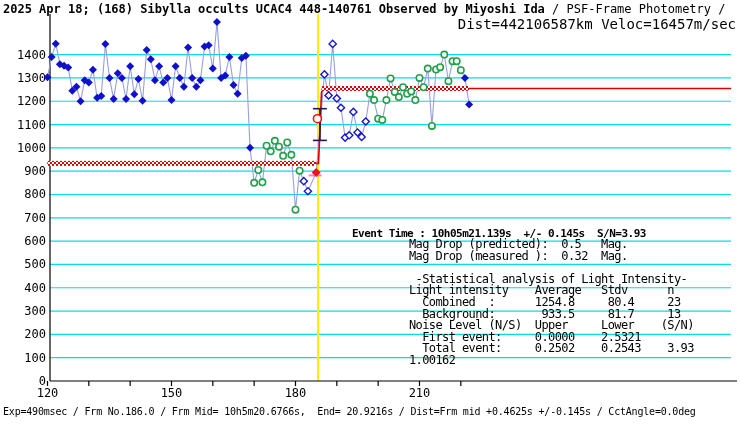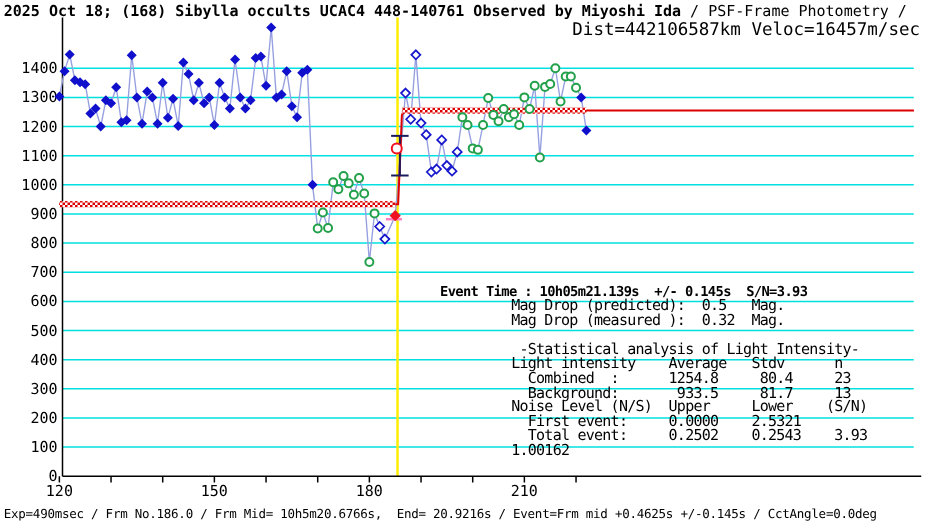--- a/index.html
+++ b/index.html
@@ -190,28 +190,28 @@
           <circle cx="444.2968" cy="54.60400000000004" r="3.2" fill="#fff" stroke="#22a04a" stroke-width="1.6"></circle>
           <circle cx="448.43010000000004" cy="81.18196" r="3.2" fill="#fff" stroke="#22a04a" stroke-width="1.6"></circle>
           <circle cx="452.5634" cy="61.13192000000004" r="3.2" fill="#fff" stroke="#22a04a" stroke-width="1.6"></circle>
           <circle cx="456.6967" cy="61.13192000000004" r="3.2" fill="#fff" stroke="#22a04a" stroke-width="1.6"></circle>
           <circle cx="460.83000000000004" cy="70.22438" r="3.2" fill="#fff" stroke="#22a04a" stroke-width="1.6"></circle>
           <path d="M 464.9633 73.918 L 468.9633 77.918 L 464.9633 81.918 L 460.9633 77.918 Z" fill="#1010cc"></path>
           <path d="M 469.0966 100.49596000000003 L 473.0966 104.49596000000003 L 469.0966 108.49596000000003 L 465.0966 104.49596000000003 Z" fill="#1010cc"></path>
         </g>
         <circle cx="317.40449000000007" cy="118.71750000000003" r="4" fill="#fff" stroke="#ee1020" stroke-width="1.6"></circle>
       </svg></div>
-  <div class="abs" id="title-line"><span class="b">2025 Oct 18; (168) Sibylla occults UCAC4 448-140761 Observed by Miyoshi Ida</span><span> / PSF-Frame Photometry /</span></div>
+  <div class="abs" id="title-line"><span class="b">2025 Apr 18; (168) Sibylla occults UCAC4 448-140761 Observed by Miyoshi Ida</span><span> / PSF-Frame Photometry /</span></div>
   <div class="abs" id="dist-line">Dist=442106587km Veloc=16457m/sec</div>
   <div class="abs" id="event-time-line">Event Time : 10h05m21.139s  +/- 0.145s  S/N=3.93</div>
   <pre class="abs" id="stats-pre">Mag Drop (predicted):  0.5   Mag.
 Mag Drop (measured ):  0.32  Mag.
 
  -Statistical analysis of Light Intensity-
 Light intensity    Average   Stdv      n
   Combined  :      1254.8     80.4     23
   Background:       933.5     81.7     13
 Noise Level (N/S)  Upper     Lower    (S/N)
   First event:     0.0000    2.5321
   Total event:     0.2502    0.2543    3.93
 1.00162</pre>
-  <div class="abs" id="footer-line">Exp=490msec / Frm No.186.0 / Frm Mid= 10h5m20.6766s,  End= 20.9216s / Event=Frm mid +0.4625s +/-0.145s / CctAngle=0.0deg</div>
+  <div class="abs" id="footer-line">Exp=490msec / Frm No.186.0 / Frm Mid= 10h5m20.6766s,  End= 20.9216s / Dist=Frm mid +0.4625s +/-0.145s / CctAngle=0.0deg</div>
 </div>
 
 </body></html>

